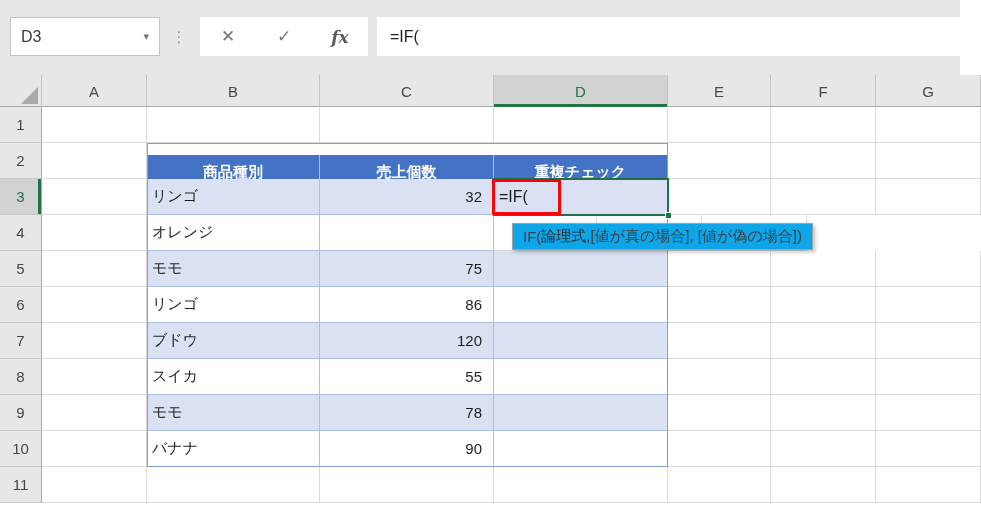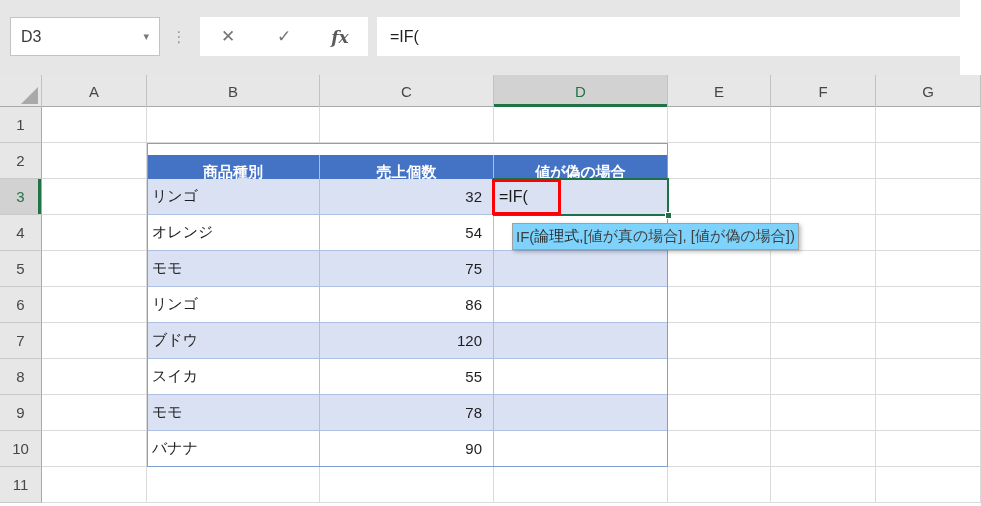--- a/index.html
+++ b/index.html
@@ -59,23 +59,23 @@
   .tbl-outline { position:absolute; left:147px; top:36px; width:521px; height:324px;
                  border:1px solid #7f9fd4; pointer-events:none; }
   .active-cell { position:absolute; left:493px; top:71px; width:176px; height:38px;
                  border:2px solid #1e7145; pointer-events:none; }
   .fill-handle { position:absolute; left:665px; top:105px; width:7px; height:7px;
                  background:#1e7145; border:1px solid #fff; }
   .red-box { position:absolute; left:492px; top:72px; width:69px; height:36px;
              border:3px solid #fb0207; display:flex; align-items:center;
              font-size:16px; color:#1a1a1a; padding-left:4px; background:transparent; }
   .tooltip { position:absolute; left:512px; top:116px; height:27px;
-             background:#7dd3fc; border:1px solid #a0a0a0;
+             background:#0ea5e9; border:1px solid #a0a0a0;
              box-shadow:2px 2px 4px rgba(0,0,0,.25);
-             display:flex; align-items:center; padding:0 3px;
+             display:flex; align-items:center; padding:0 10px;
              font-size:15px; color:#3f3f3f; white-space:nowrap; }
   .tooltip b { font-weight:normal; color:#2b2b2b; }
 </style>
 </head>
 <body>
 
 <div class="chrome">
   <div class="namebox">
     <span class="ref">D3</span>
     <span class="caret">▾</span>
@@ -115,42 +115,41 @@
     <div class="c wE"></div>
     <div class="c wF"></div>
     <div class="c wG"></div>
   </div>
 
   <div class="grow">
     <div class="rh">2</div>
     <div class="c wA"></div>
     <div class="c wB th">商品種別</div>
     <div class="c wC th">売上個数</div>
-    <div class="c wD th">値が偽の場合</div>
+    <div class="c wD th">重複チェック</div>
     <div class="c wE"></div>
     <div class="c wF"></div>
     <div class="c wG"></div>
   </div>
 
   <div class="grow">
     <div class="rh sel">3</div>
     <div class="c wA"></div>
     <div class="c wB tc bd txt">リンゴ</div>
     <div class="c wC tc bd num">32</div>
     <div class="c wD tc bd"></div>
     <div class="c wE"></div>
     <div class="c wF"></div>
     <div class="c wG"></div>
   </div>
 
   <div class="grow">
     <div class="rh">4</div>
     <div class="c wA"></div>
     <div class="c wB tc txt">オレンジ</div>
-    <div class="c wC tc num">54</div>
     <div class="c wD tc"></div>
     <div class="c wE"></div>
     <div class="c wF"></div>
     <div class="c wG"></div>
   </div>
 
   <div class="grow">
     <div class="rh">5</div>
     <div class="c wA"></div>
     <div class="c wB tc bd txt">モモ</div>

